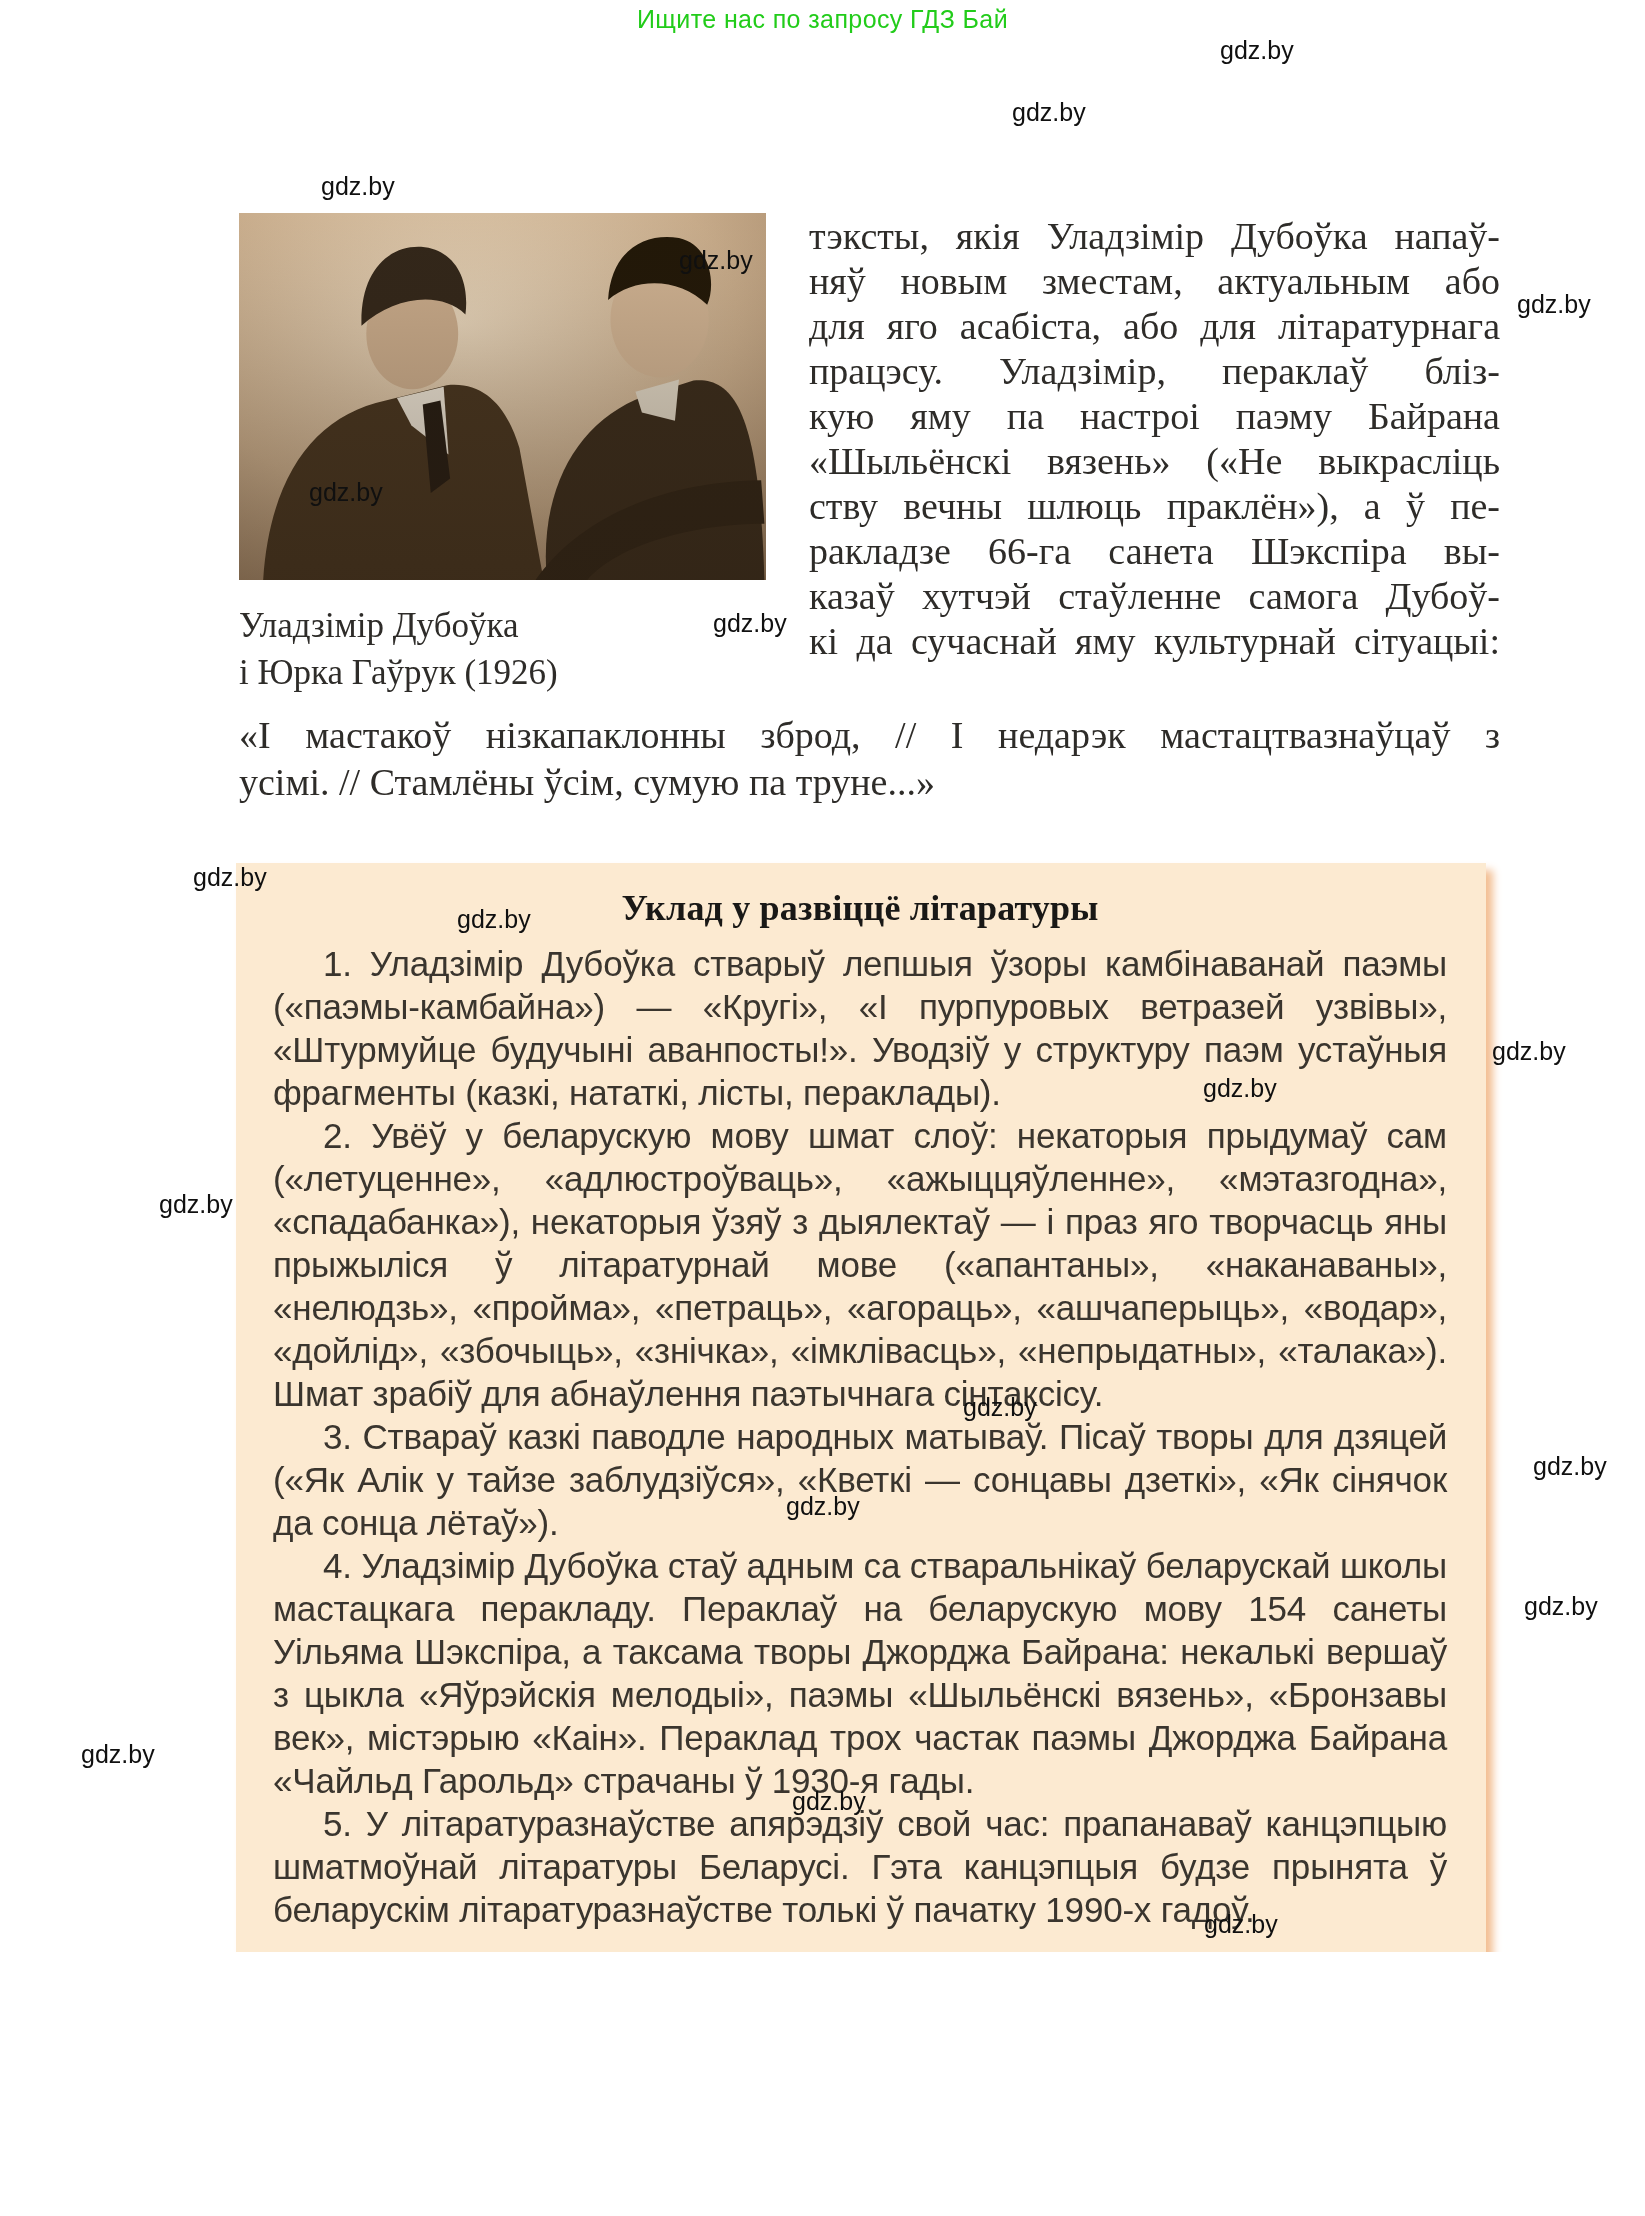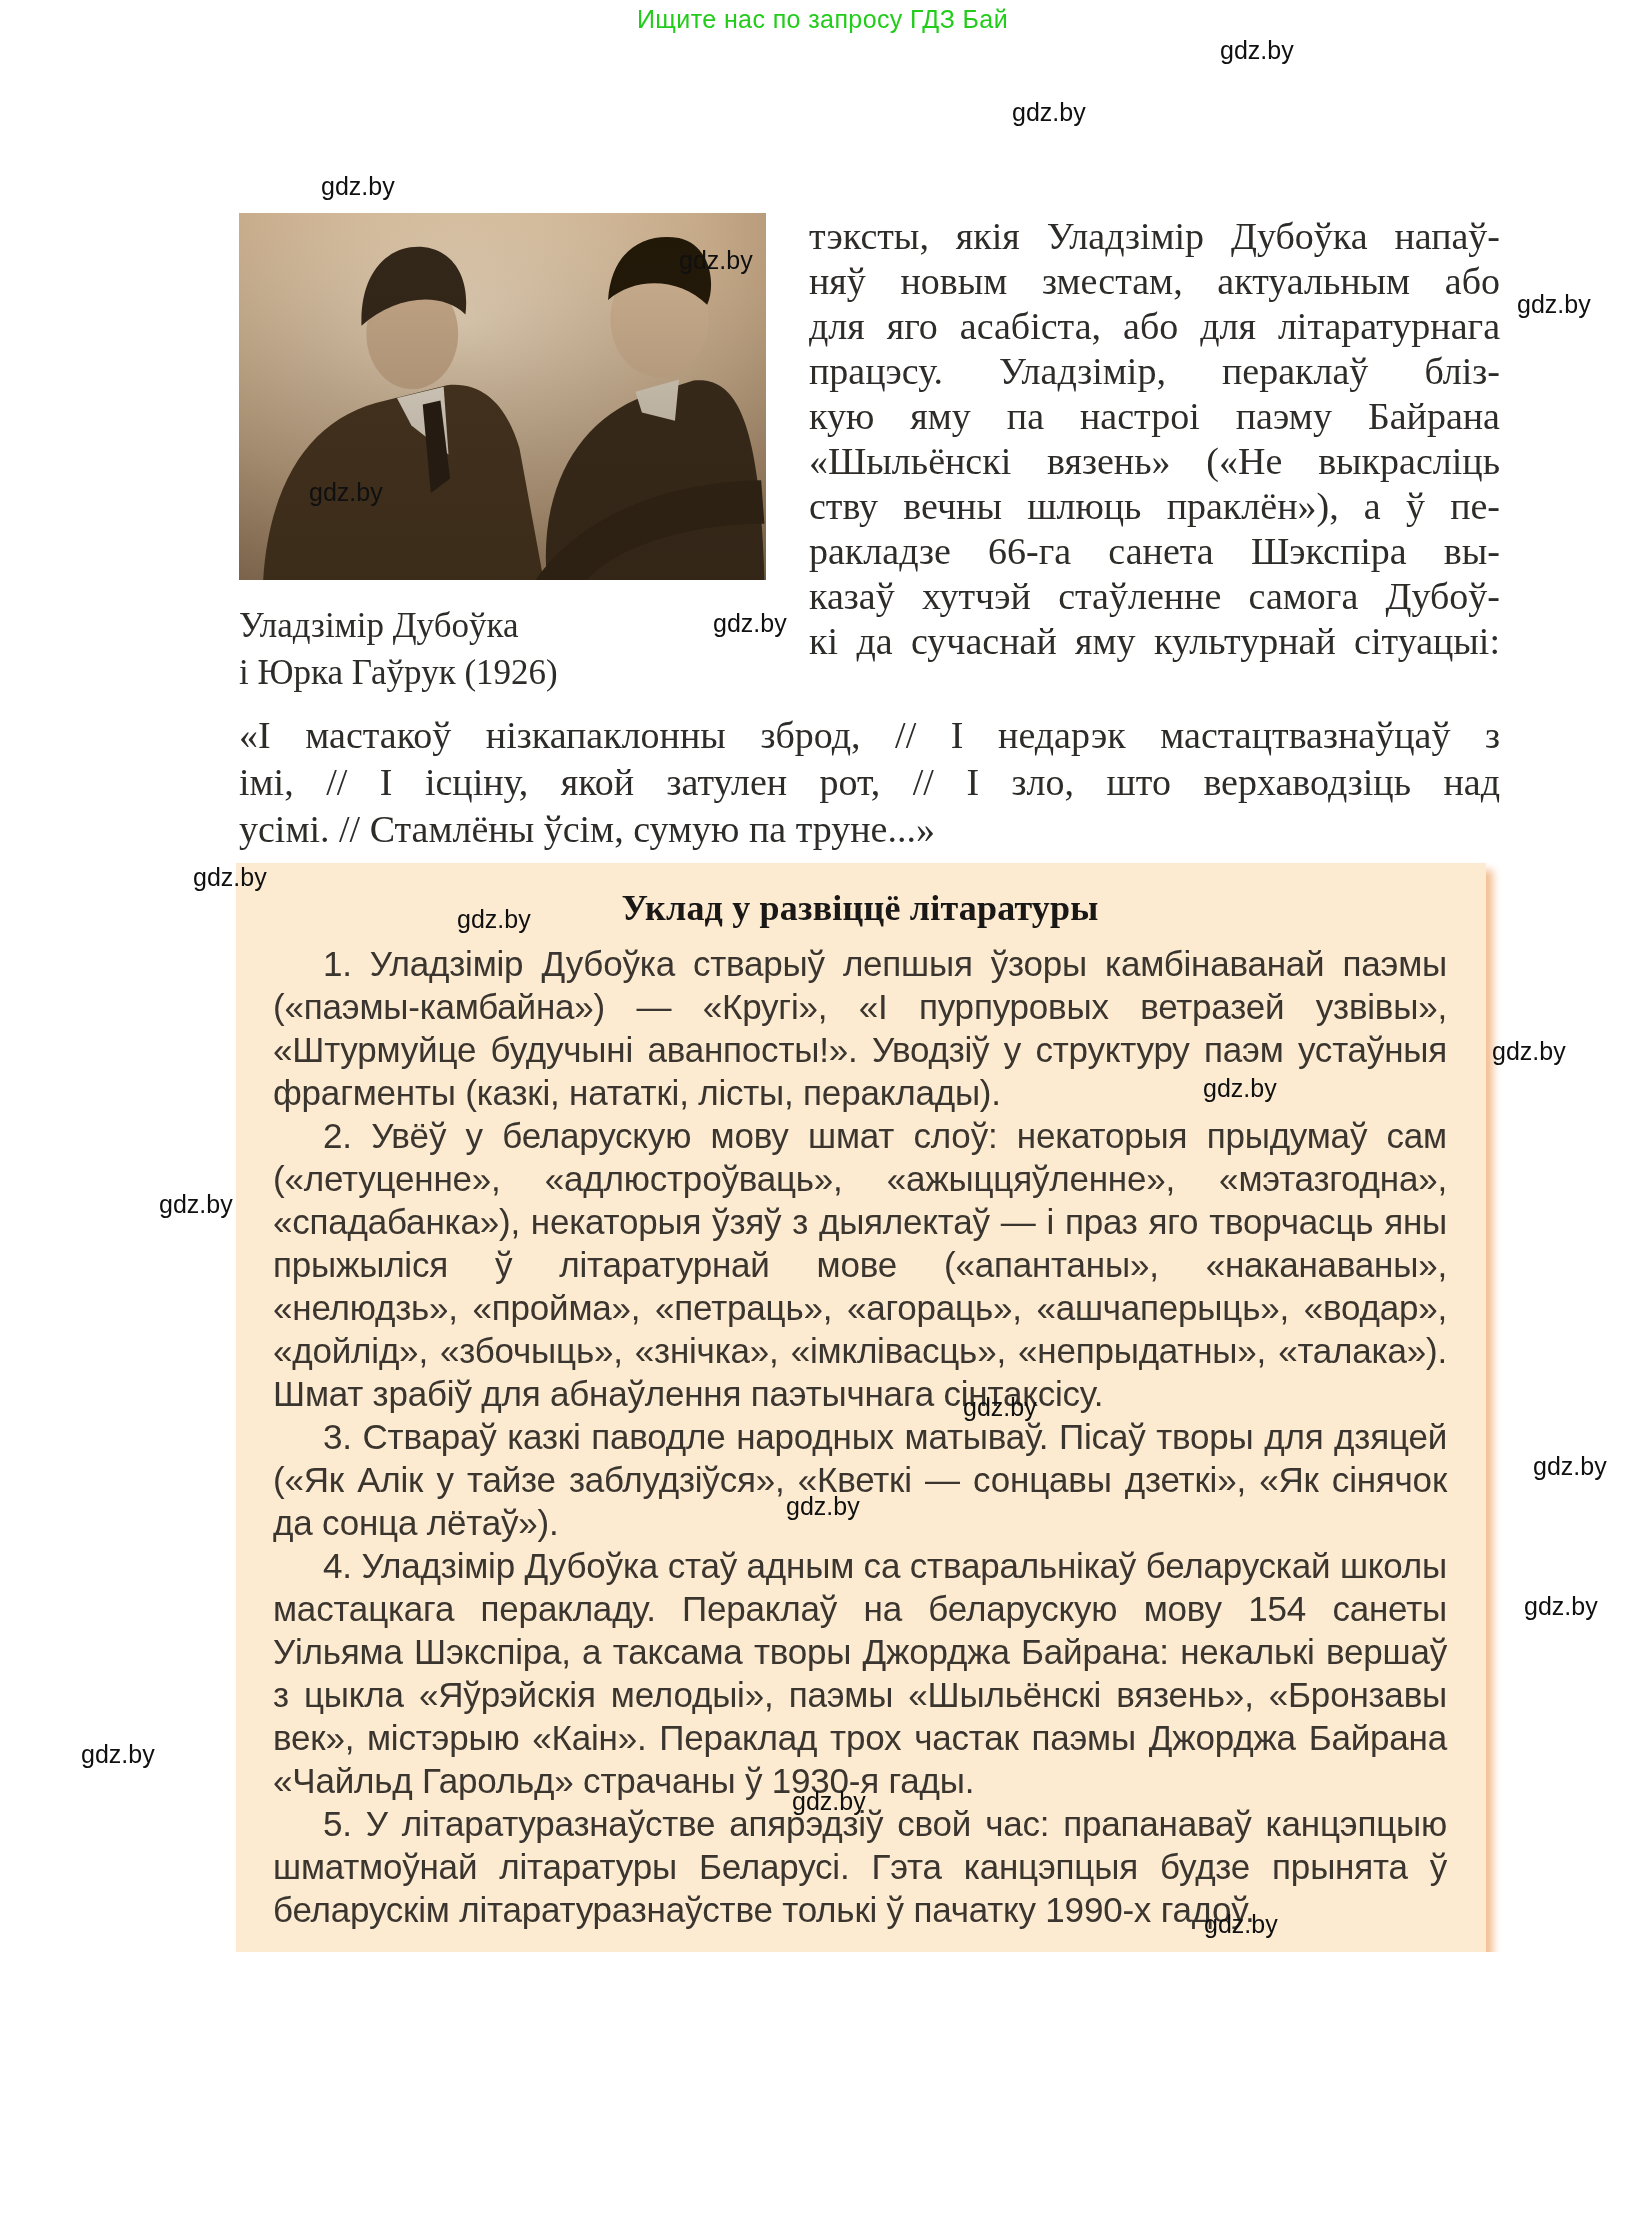--- a/index.html
+++ b/index.html
@@ -157,21 +157,20 @@
       <div class="cl">кую яму па настроі паэму Байрана</div>
       <div class="cl">«Шыльёнскі вязень» («Не выкрасліць</div>
       <div class="cl">ству вечны шлюць праклён»), а ў пе-</div>
       <div class="cl">ракладзе 66-га санета Шэкспіра вы-</div>
       <div class="cl">казаў хутчэй стаўленне самога Дубоў-</div>
       <div class="cl last">кі да сучаснай яму культурнай сітуацыі:</div>
     </div>
 
   <div class="quote">
       <div class="ql">«І мастакоў нізкапаклонны зброд, // І недарэк мастацтвазнаўцаў з</div>
-      <div class="ql">імі, // І ісціну, якой затулен рот, // І зло, што верхаводзіць над</div>
       <div class="ql last">усімі. // Стамлёны ўсім, сумую па труне...»</div>
     </div>
 
   <section class="infobox">
     <div class="infobox-title">Уклад у развіццё літаратуры</div>
     <div>
         <div class="ibp">1. Уладзімір Дубоўка стварыў лепшыя ўзоры камбінаванай паэмы («паэмы-камбайна») — «Кругі», «І пурпуровых ветразей узвівы», «Штурмуйце будучыні аванпосты!». Уводзіў у структуру паэм устаўныя фрагменты (казкі, нататкі, лісты, пераклады).</div>
         <div class="ibp">2. Увёў у беларускую мову шмат слоў: некаторыя прыдумаў сам («летуценне», «адлюстроўваць», «ажыццяўленне», «мэтазгодна», «спадабанка»), некаторыя ўзяў з дыялектаў — і праз яго творчасць яны прыжыліся ў літаратурнай мове («апантаны», «наканаваны», «нелюдзь», «пройма», «петраць», «агораць», «ашчаперыць», «водар», «дойлід», «збочыць», «знічка», «імклівасць», «непрыдатны», «талака»). Шмат зрабіў для абнаўлення паэтычнага сінтаксісу.</div>
         <div class="ibp">3. Ствараў казкі паводле народных матываў. Пісаў творы для дзяцей («Як Алік у тайзе заблудзіўся», «Кветкі — сонцавы дзеткі», «Як сінячок да сонца лётаў»).</div>
         <div class="ibp">4. Уладзімір Дубоўка стаў адным са стваральнікаў беларускай школы мастацкага перакладу. Пераклаў на беларускую мову 154 санеты Уільяма Шэкспіра, а таксама творы Джорджа Байрана: некалькі вершаў з цыкла «Яўрэйскія мелодыі», паэмы «Шыльёнскі вязень», «Бронзавы век», містэрыю «Каін». Пераклад трох частак паэмы Джорджа Байрана «Чайльд Гарольд» страчаны ў 1930-я гады.</div>

